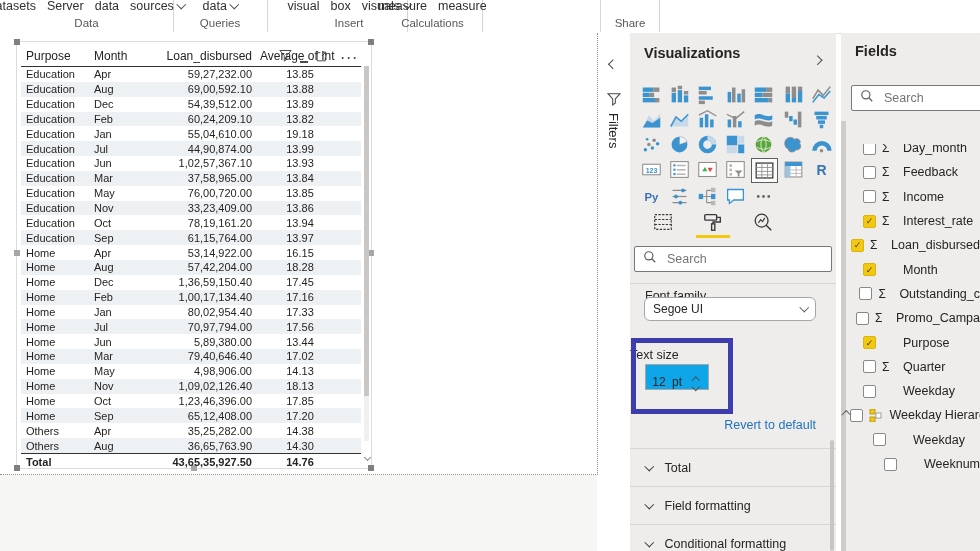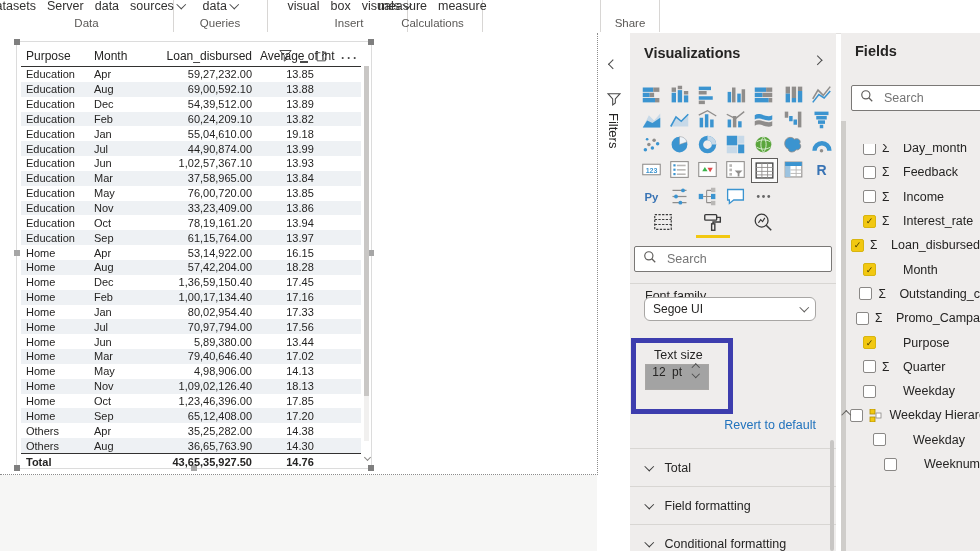--- a/index.html
+++ b/index.html
@@ -63,22 +63,22 @@
   .searchbox input{border:none;outline:none;font-size:12.5px;color:#252423;background:transparent;width:120px;
                    font-family:"Liberation Sans",sans-serif;}
   .vp-search{left:4px;top:213px;width:198px;}
   .fp-search{left:10px;top:52px;width:135px;}
   .divider{position:absolute;left:0;right:0;height:1px;background:#d8d6d3;}
   .small-label{position:absolute;font-size:12.5px;color:#252423;}
   .selectbox{position:absolute;left:14px;top:264px;width:172px;height:24px;background:#fff;border:1px solid #a8a6a4;
              border-radius:6px;display:flex;align-items:center;padding:8px 8px;box-sizing:border-box;font-size:12px;}
   .selectbox .val{flex:1;}
   .hl-rect{position:absolute;left:1px;top:305px;width:92px;height:66px;border:5px solid #3d3dae;pointer-events:none;}
-  .spinner{position:absolute;left:15px;top:331px;width:64px;height:26px;background:#a3a3a3;border:1px solid #a8a6a4;
-           display:flex;align-items:flex-start;box-sizing:border-box;font-size:12px;}
+  .spinner{position:absolute;left:15px;top:331px;width:64px;height:26px;background:#0ea5e9;border:1px solid #a8a6a4;
+           display:flex;align-items:flex-end;box-sizing:border-box;font-size:12px;}
   .spinner .num{width:26px;text-align:center;}
   .spinner .unit{width:16px;}
   .spin-btns{display:flex;flex-direction:column;gap:3px;align-items:center;width:16px;}
   .spin-btns .chev{width:4.5px;height:4.5px;border-width:1.2px;}
   .revert{position:absolute;right:20px;top:385px;font-size:12.5px;color:#2173bd;cursor:pointer;}
   .sections{position:absolute;left:0;right:0;top:415px;}
   .section{height:37px;border-top:1px solid #d8d6d3;display:flex;align-items:center;padding-left:16px;gap:12px;
            font-size:12.5px;color:#252423;}
   .vscroll{position:absolute;right:2px;top:407px;width:4px;height:111px;background:#c8c6c4;border-radius:2px;}
   .fp-scroll{position:absolute;left:0;top:88px;width:5px;height:430px;background:#cfcdca;}
@@ -664,21 +664,21 @@
     <input placeholder="Search" style="">
   </div>
 
   <div class="divider" style="top:250px;"></div>
   <span class="small-label" style="left:15px;top:256px;">Font family</span>
   <div class="selectbox">
     <span class="val">Segoe UI</span>
     <span class="chev down" style="border-color:#5f5d5b;"></span>
   </div>
 
-  <span class="small-label" style="left:24px;top:315px;">Text size</span>
+  <span class="small-label" style="left:0;top:315px;">Text size</span>
   <div class="spinner">
     <span class="num">12</span>
     <span class="unit">pt</span>
     <span class="spin-btns">
       <span class="chev up"></span>
       <span class="chev down"></span>
     </span>
   </div>
   <div class="hl-rect"></div>
 

